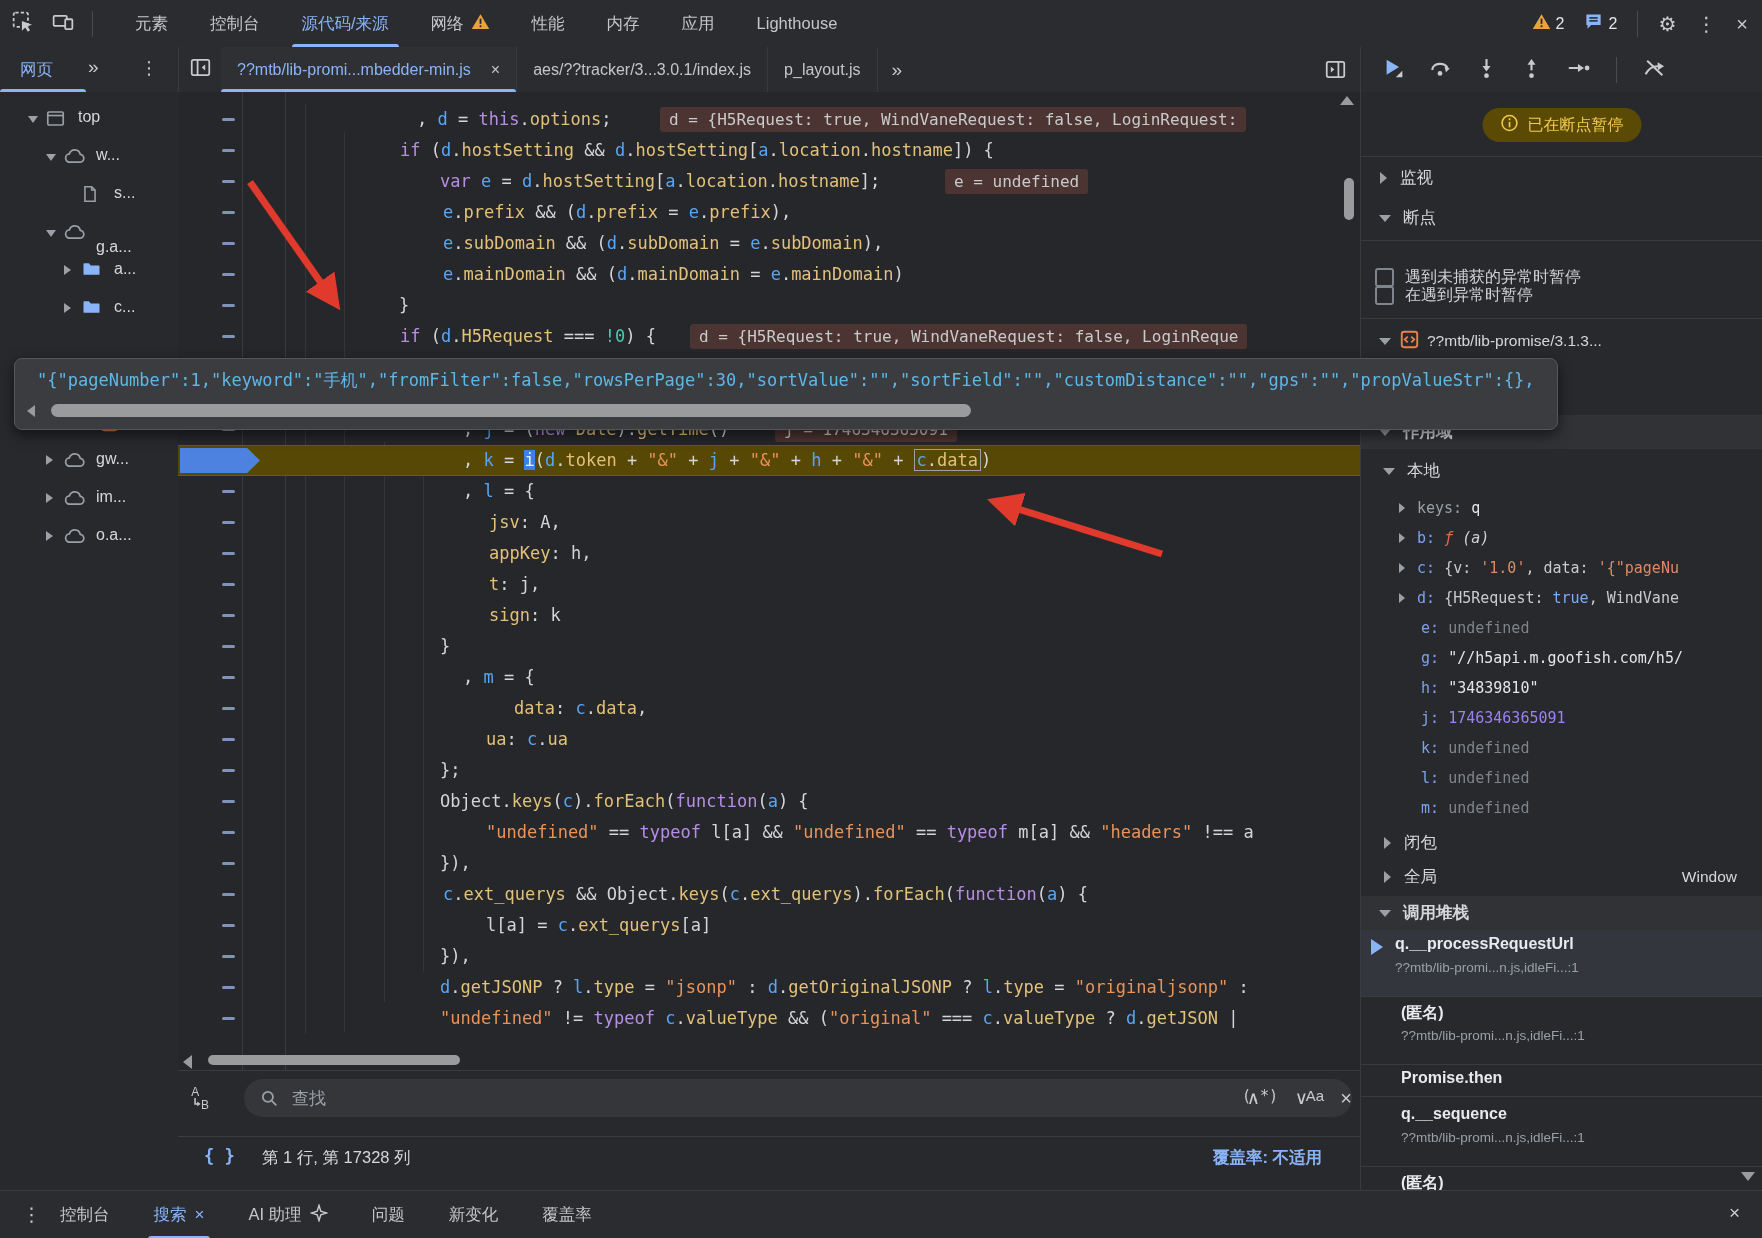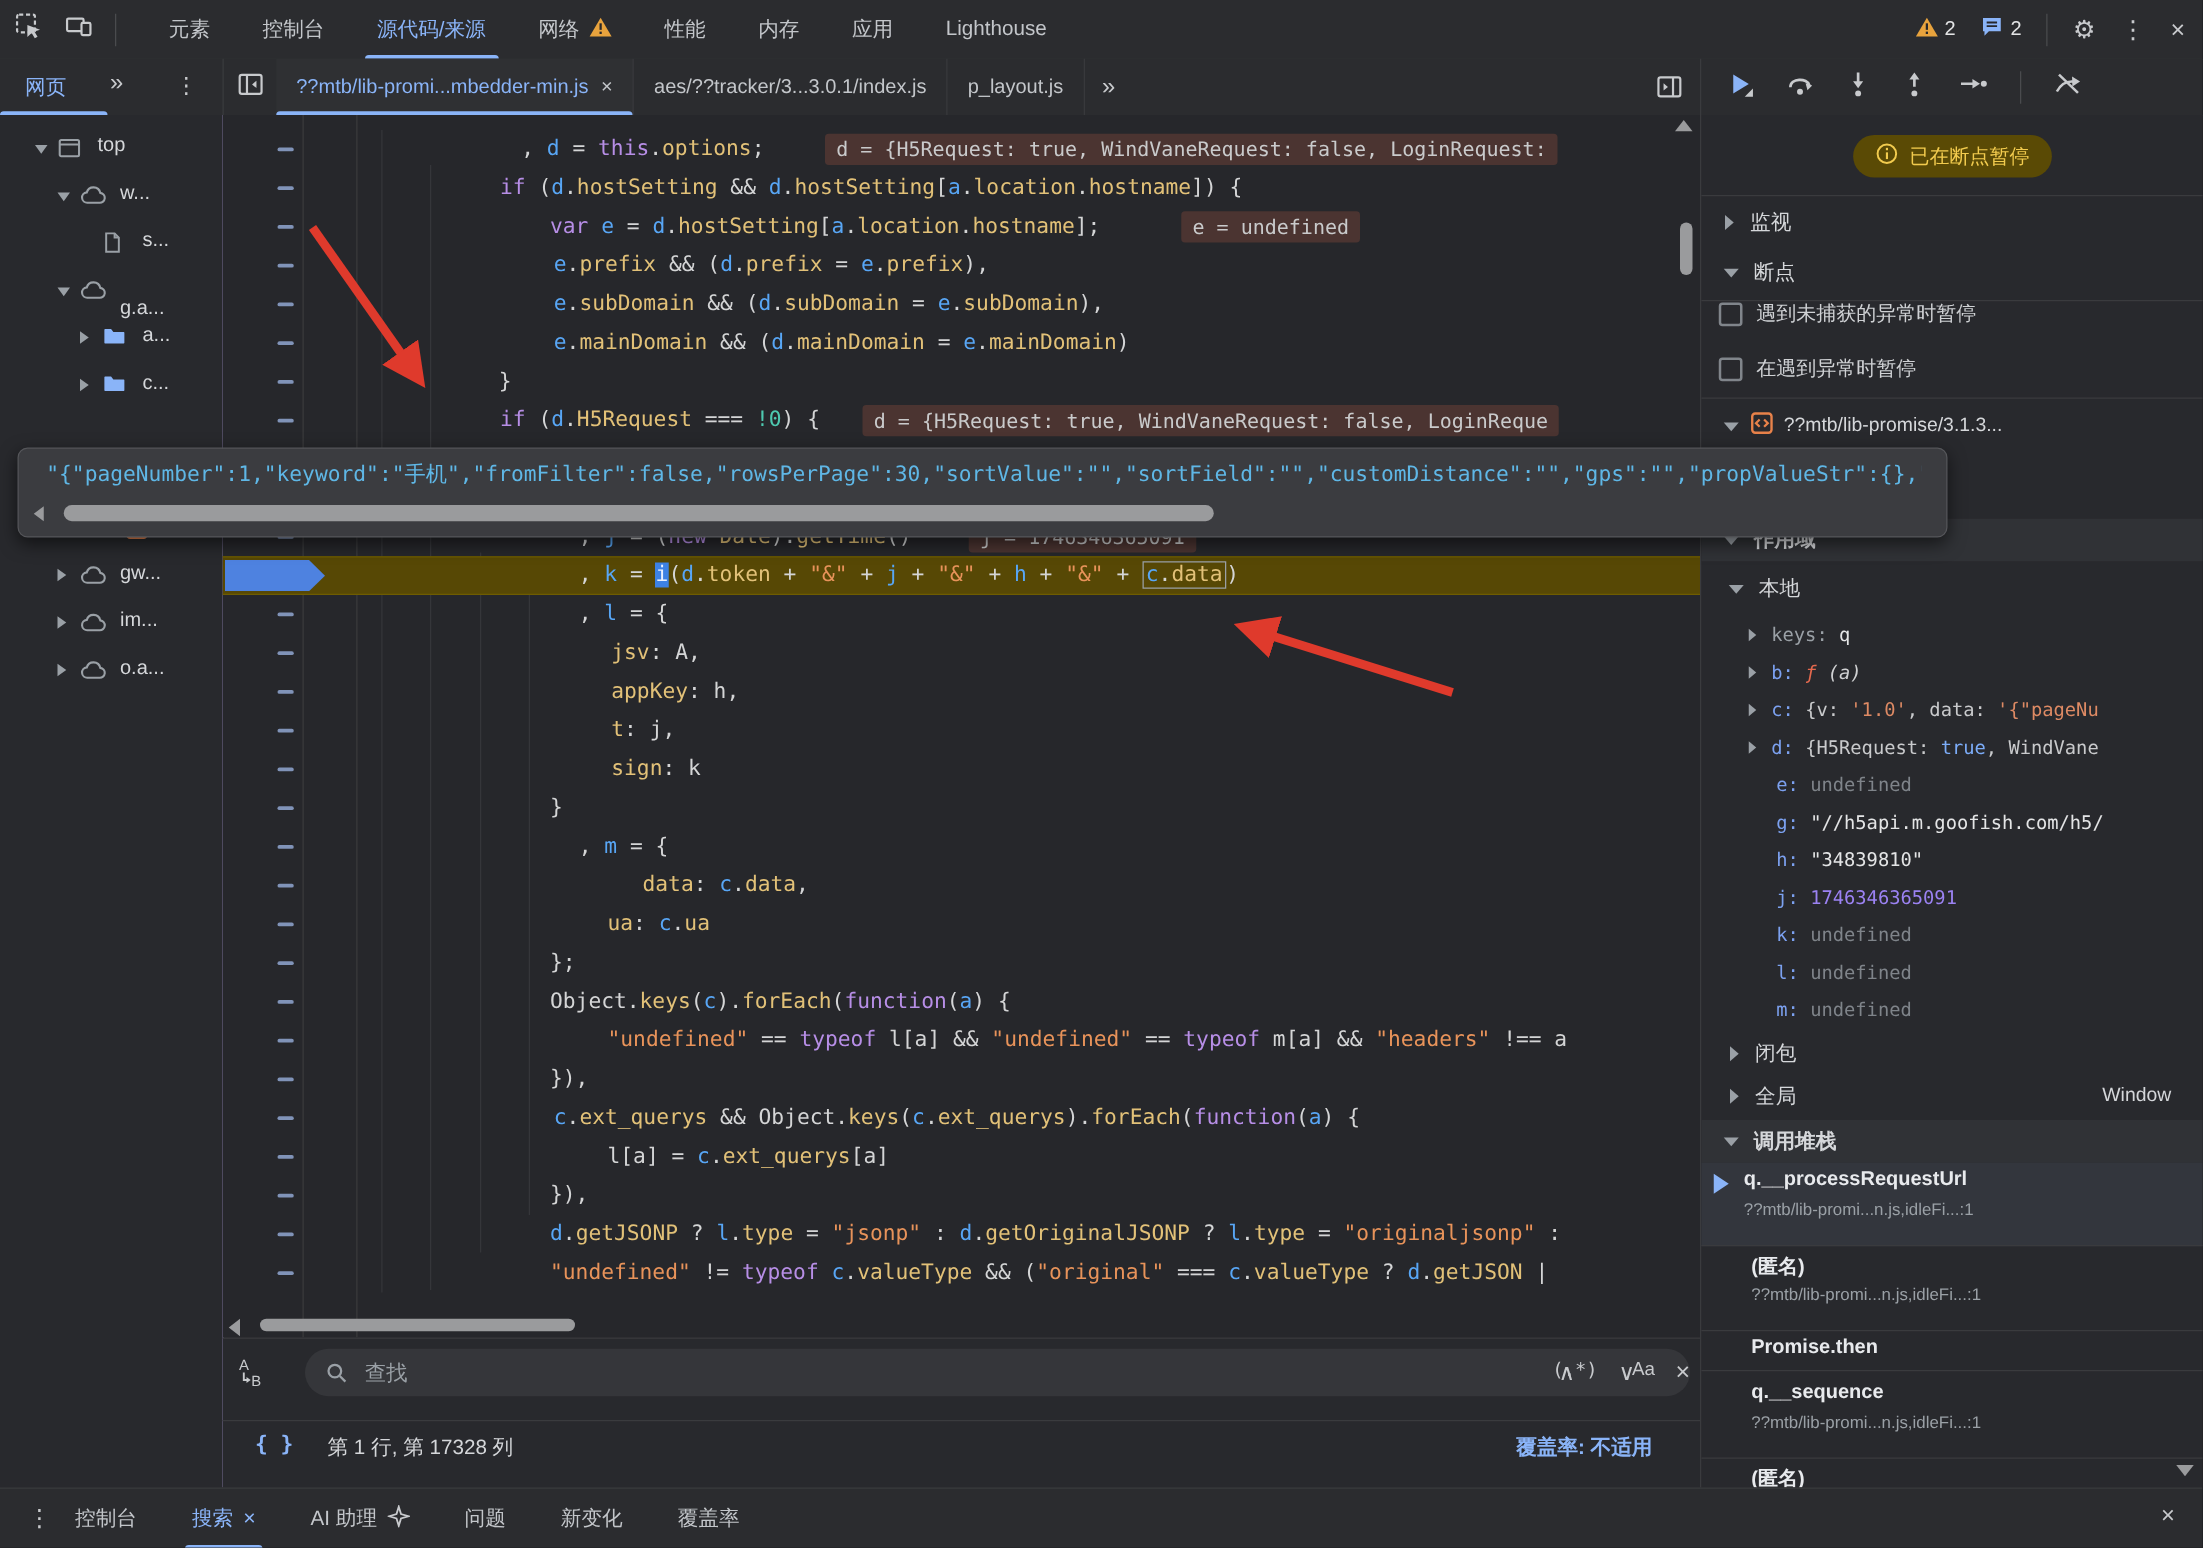--- a/index.html
+++ b/index.html
@@ -19,21 +19,21 @@
   .icon-btn{color:#c8cacd;font-size:20px;line-height:1;}
   
   #second-row{left:0;top:47px;width:1762px;height:45px;background:#2b2c2f;border-bottom:1px solid #3a3b3e;}
   #sb-head{left:0;top:0;width:178px;height:45px;border-right:1px solid #3a3b3e;}
   #sb-tab{position:absolute;left:20px;top:0;height:45px;display:flex;align-items:center;color:#8ab4f8;font-size:16.5px;}
   #sb-underline{position:absolute;left:0;bottom:0;width:86px;height:3px;background:#8ab4f8;border-radius:3px 3px 0 0;}
   #sb-more{position:absolute;left:88px;top:9px;color:#c8cacd;font-size:19px;}
   #sb-kebab{position:absolute;left:140px;top:10px;color:#c8cacd;font-size:18px;}
   #file-strip{left:178px;top:0;width:1182px;height:45px;display:flex;align-items:center;border-right:1px solid #3a3b3e;}
   #collapse-ic{margin:0 10px 0 12px;}
-  .ftab{position:relative;height:45px;display:flex;align-items:center;gap:10px;padding:0 16px;border-right:1px solid #38393c;font-size:16px;color:#c3c6ca;white-space:nowrap;}
+  .ftab{position:relative;height:45px;display:flex;align-items:center;gap:20px;padding:0 16px;border-right:1px solid #38393c;font-size:16px;color:#c3c6ca;white-space:nowrap;}
   .ftab.active{color:#8ab4f8;background:#2f3033;}
   .ftab.active::after{content:"";position:absolute;left:0;right:0;bottom:0;height:3px;background:#8ab4f8;border-radius:3px 3px 0 0;}
   .ftab .x{color:#c3c6ca;font-size:16px;}
   #ft-more{margin-left:14px;font-size:19px;color:#c8cacd;}
   #nav-ic{position:absolute;right:14px;top:13px;}
   #debug-bar{left:1360px;top:0;width:402px;height:45px;display:flex;align-items:center;gap:26px;padding-left:22px;box-sizing:border-box;}
   
   #sidebar{left:0;top:92px;width:178px;height:1098px;background:#28292d;border-right:1px solid #c4b5fd;overflow:hidden;}
   .trow{position:absolute;left:0;width:178px;height:38px;display:flex;align-items:center;color:#d5d7da;font-size:16px;}
   .tarr{width:0;height:0;position:absolute;}
@@ -507,21 +507,21 @@
   <div class="pdiv" style="top:64px;"></div>
   <div class="psec" style="top:66px;height:40px;">
     <span class="sec-arr-closed"></span>
     <span>监视</span>
   </div>
   <div class="psec" style="top:106px;height:40px;">
     <span class="sec-arr-open"></span>
     <span>断点</span>
   </div>
   <div class="pdiv" style="top:148px;"></div>
-  <div class="cbrow" style="top:142px;text-align:right;">
+  <div class="cbrow" style="top:168px;text-align:right;">
     <span class="cbox"></span>
     <span>遇到未捕获的异常时暂停</span>
   </div>
   <div class="cbrow" style="top:186px;">
     <span class="cbox"></span>
     <span>在遇到异常时暂停</span>
   </div>
   <div class="pdiv" style="top:226px;"></div>
   <div class="psec" style="top:230px;height:38px;font-size:15.5px;">
     <span class="sec-arr-open" style="margin-right:9px;"></span>

